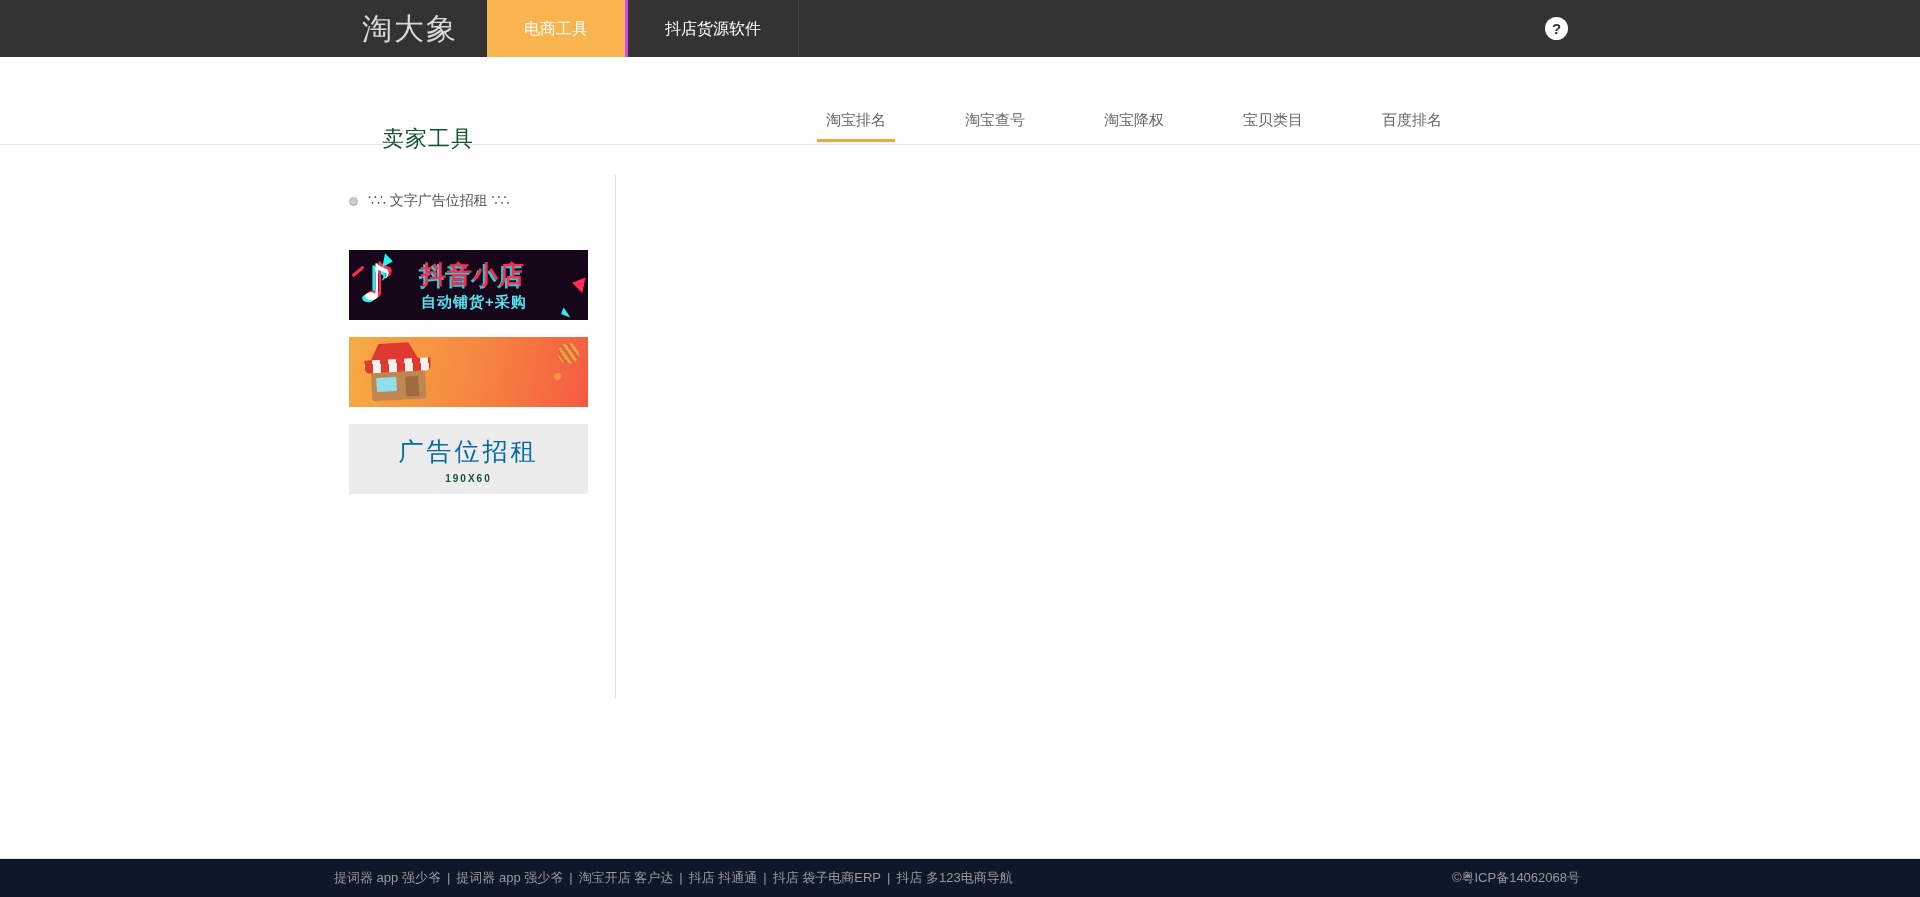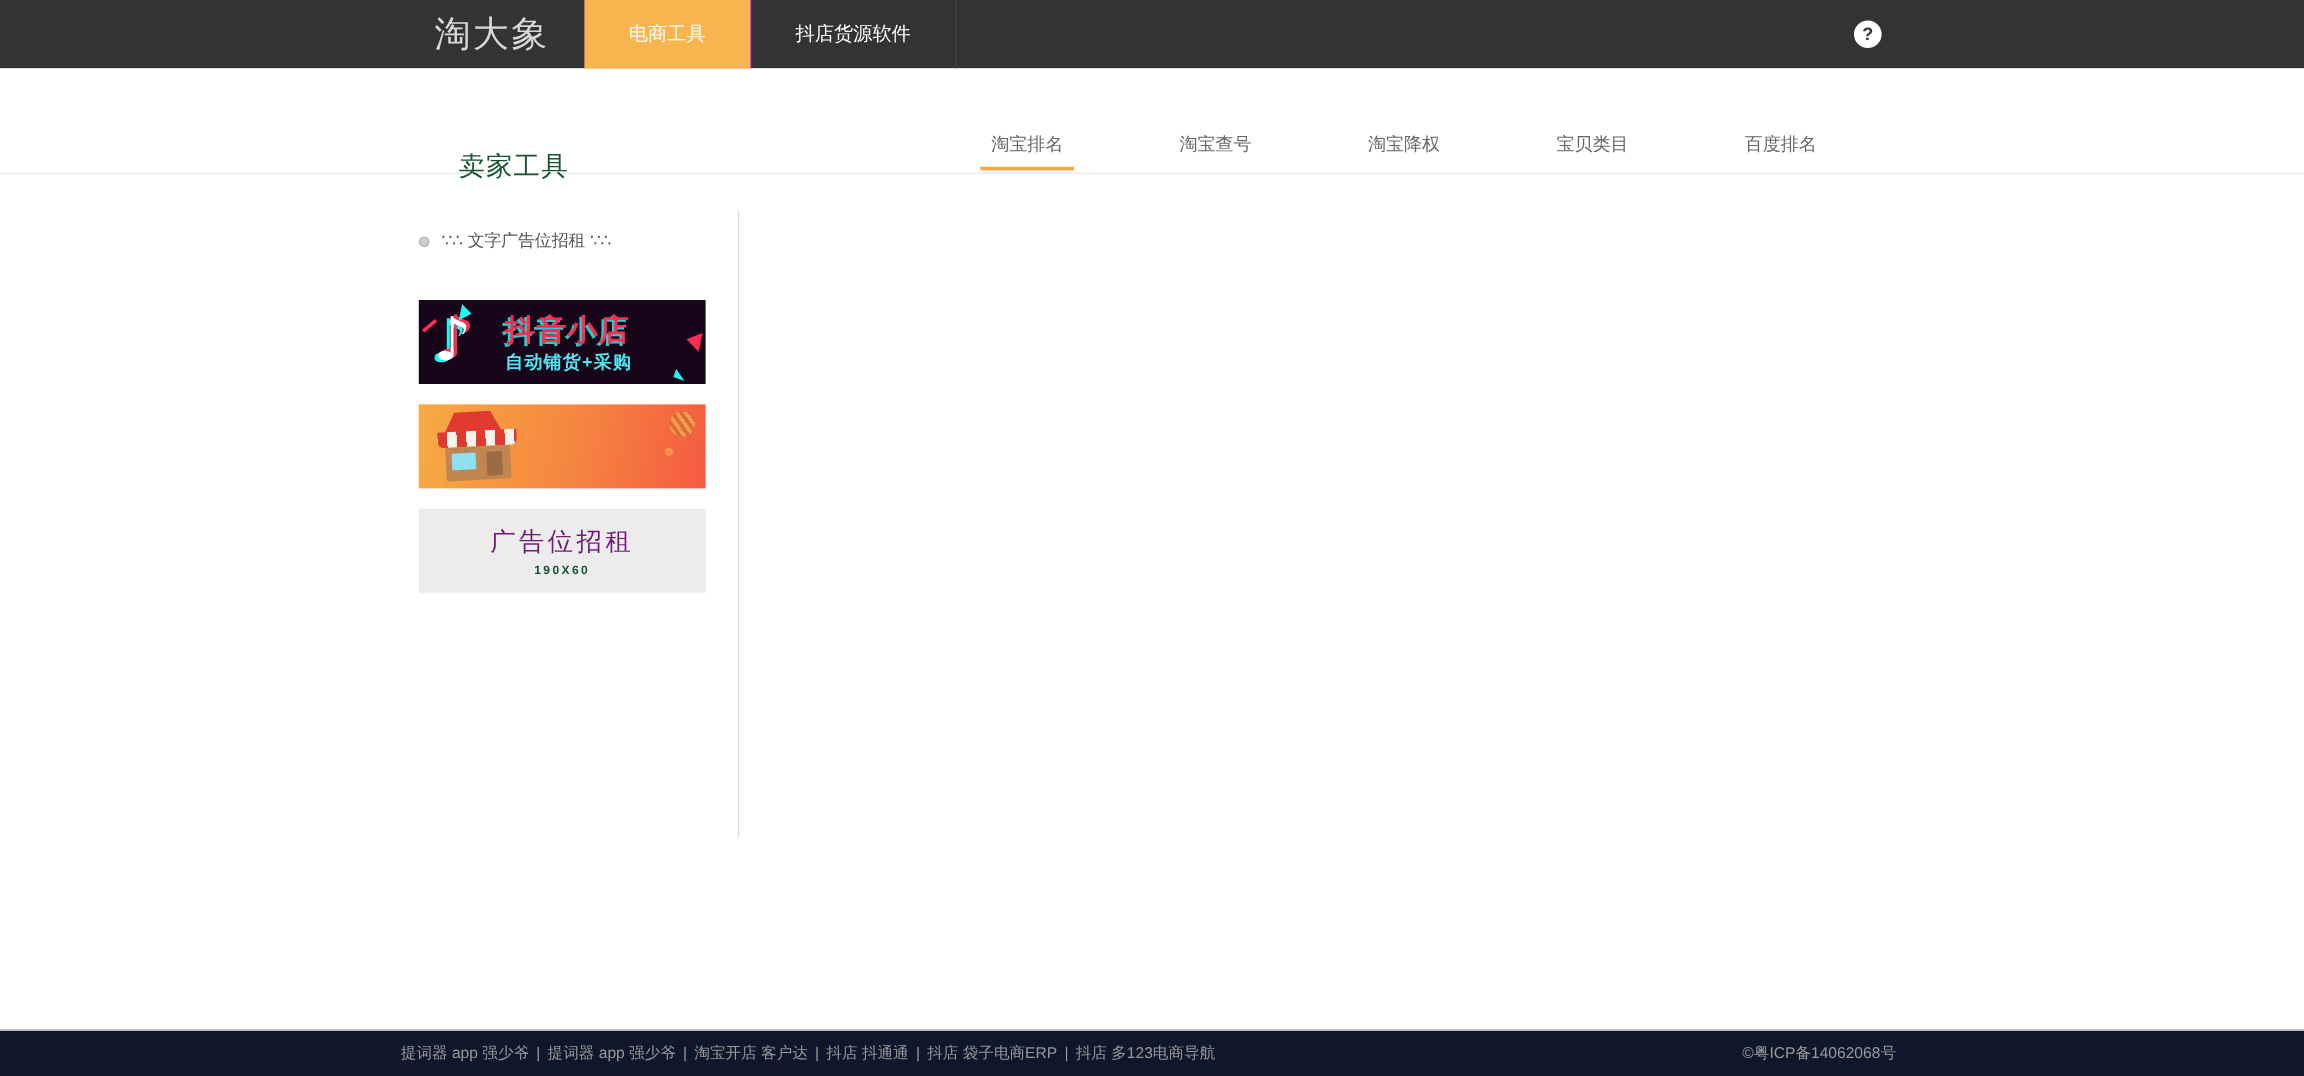--- a/index.html
+++ b/index.html
@@ -9,33 +9,33 @@
 
   
   .navbar { height:57px; background:#333333; }
   .nav-inner { display:block; }
   .logo { position:absolute; left:22px; top:0; line-height:57px; font-size:30px;
           color:#d8d8d8; font-family:"DejaVu Serif","Liberation Serif",serif;
           letter-spacing:2px; cursor:pointer; }
   .nav-menu { position:absolute; left:147px; top:0; height:57px; display:flex; }
   .nav-item { display:block; line-height:57px; padding:0 37px; font-size:16px;
               color:#ffffff; text-decoration:none; cursor:pointer;
-              border-left:1px solid #d946ef; }
+              border-left:3px solid #d946ef; }
   .nav-item:first-child { border-left:none; }
   .nav-item:last-child { border-right:1px solid #424242; }
   .nav-item.active { background:#f7b44f; border-left:none;text-align:center; }
   .help { position:absolute; right:12px; top:17px; width:23px; height:23px;
           background:#ffffff; color:#333; border-radius:50%; text-align:center;
           line-height:23px; font-size:15px; font-weight:bold; cursor:pointer; }
 
   
   .subheader { height:88px; background:#fff; border-bottom:1px solid #e7e7e7; }
   .page-title { position:absolute; left:42px; top:67px; font-size:22px;
                 color:#14532d; letter-spacing:1px; }
-  .tabs { position:absolute; left:477px; top:0; height:88px; display:flex; gap:79px; }
+  .tabs { position:absolute; left:477px; top:0; height:88px; display:flex; gap:61px; }
   .tab { position:relative; width:78px; height:88px; text-align:center;
          font-size:15px; color:#666; cursor:pointer; text-decoration:none; }
   .tab .tab-label { position:absolute; left:0; right:0; top:54px; }
   .tab .underline { display:none; }
   .tab.active .underline { display:block; position:absolute; left:0; right:0;
                            bottom:3px; height:3px; background:#f0a93e; }
 
   
   .content { height:713px; background:#fff; }
   .sidebar { position:absolute; left:9px; top:0; width:218px; }
@@ -114,21 +114,21 @@
           background:#9c6b3f; border-radius:1px; }
   .striped-circle { position:absolute; right:9px; top:6px; width:21px; height:21px;
                     border-radius:50%; opacity:.9;
                     background:repeating-linear-gradient(55deg,#db6d28 0 3px,#f2a159 3px 6px); }
   .dot { position:absolute; right:27px; top:36px; width:7px; height:7px;
          border-radius:50%; background:#f8924b; }
 
   
   .b-placeholder { background:#ececec; display:flex; flex-direction:column;
                    align-items:center; justify-content:center; }
-  .ph1 { font-size:21px; color:#701a75; letter-spacing:3px; }
+  .ph1 { font-size:25px; color:#0369a1; letter-spacing:3px; }
   .ph2 { margin-top:5px; font-size:10px; font-weight:bold; color:#14532d;
          letter-spacing:2px; }
 
   
   .page-footer { height:39px; border-top:1px solid #e6e6e6; background:#0f172a; }
   .foot-inner { display:flex; align-items:center; justify-content:space-between;
                 height:38px; }
   .foot-links { font-size:13px; color:#999; margin-left:-6px; }
   .foot-links a { color:#999; text-decoration:none; cursor:pointer; }
   .sep { color:#999; margin:0 6px; }

